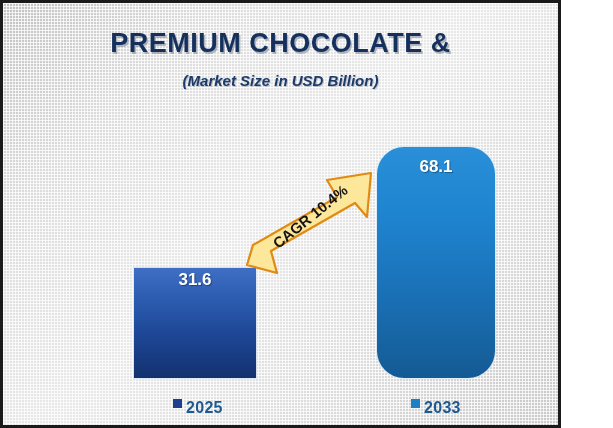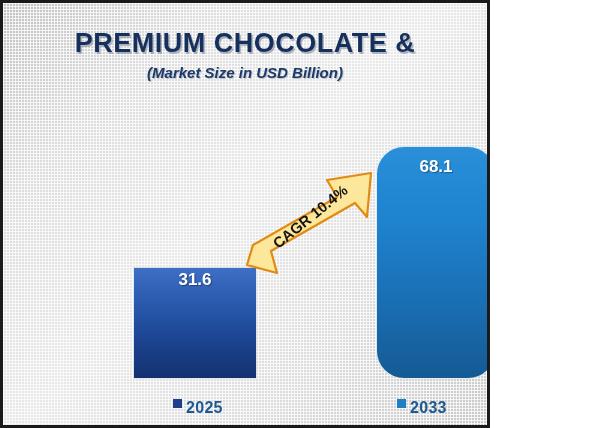--- a/index.html
+++ b/index.html
@@ -2,21 +2,21 @@
 <html><head>
 <meta charset="utf-8">
 <style>
   html, body {
     margin: 0;
     padding: 0;
     background: #ffffff;
   }
   #chart-frame {
     position: relative;
-    width: 490px;
+    width: 561px;
     height: 428px;
     box-sizing: border-box;
     border: 3px solid #1a1a1a;
     overflow: hidden;
     background-color: #d4d4d4;
     background-image:
       linear-gradient(rgba(255,255,255,0.75) 1px, transparent 1px),
       linear-gradient(90deg, rgba(255,255,255,0.75) 1px, transparent 1px),
       linear-gradient(135deg, #c2c2c2 0%, #dcdcdc 22%, #e8e8e8 48%, #dcdcdc 74%, #c9c9c9 100%);
     background-size: 3px 3px, 3px 3px, 100% 100%;
@@ -35,21 +35,21 @@
   .title-line {
     font-size: 27px;
     font-weight: bold;
     color: #15305c;
     letter-spacing: 0.5px;
     line-height: 32px;
     text-shadow: 1.5px 1.5px 0 rgba(120,130,150,0.55);
     white-space: nowrap;
   }
   #chart-subtitle {
-    margin-top: 5px;
+    margin-top: 13px;
     font-size: 15px;
     font-style: italic;
     font-weight: bold;
     color: #1d3a68;
     text-shadow: 1px 1px 0 rgba(140,150,170,0.5);
   }
 
   
   .bar {
     position: absolute;
@@ -116,21 +116,21 @@
     width: 100%;
     height: 22px;
   }
   .legend-item {
     position: absolute;
     display: flex;
     align-items: flex-start;
     gap: 4px;
   }
   #legend-item-2025 { left: 170px; }
-  #legend-item-2033 { left: 394px; }
+  #legend-item-2033 { left: 408px; }
   .legend-swatch {
     width: 9px;
     height: 9px;
     display: inline-block;
   }
   #legend-swatch-2025 { background: #1f3f8c; }
   #legend-swatch-2033 { background: #1f7fc4; }
   .legend-label {
     font-size: 16px;
     font-weight: bold;

